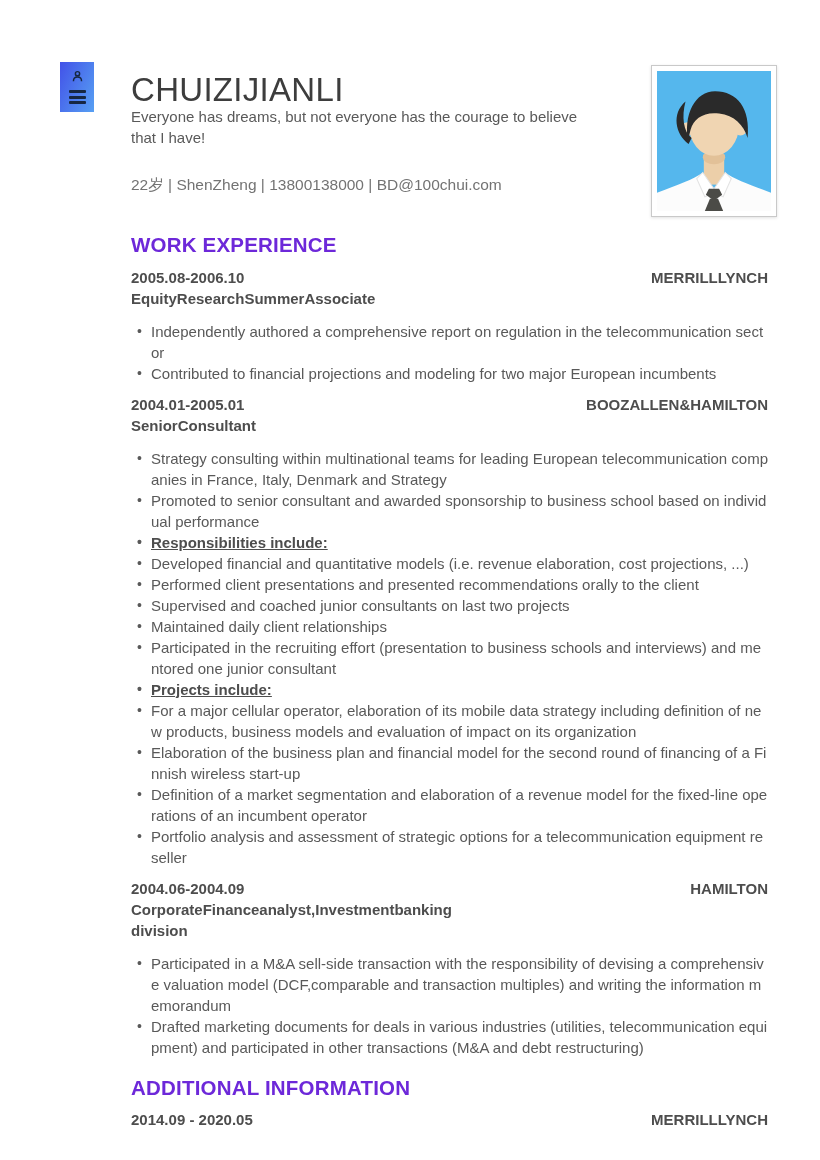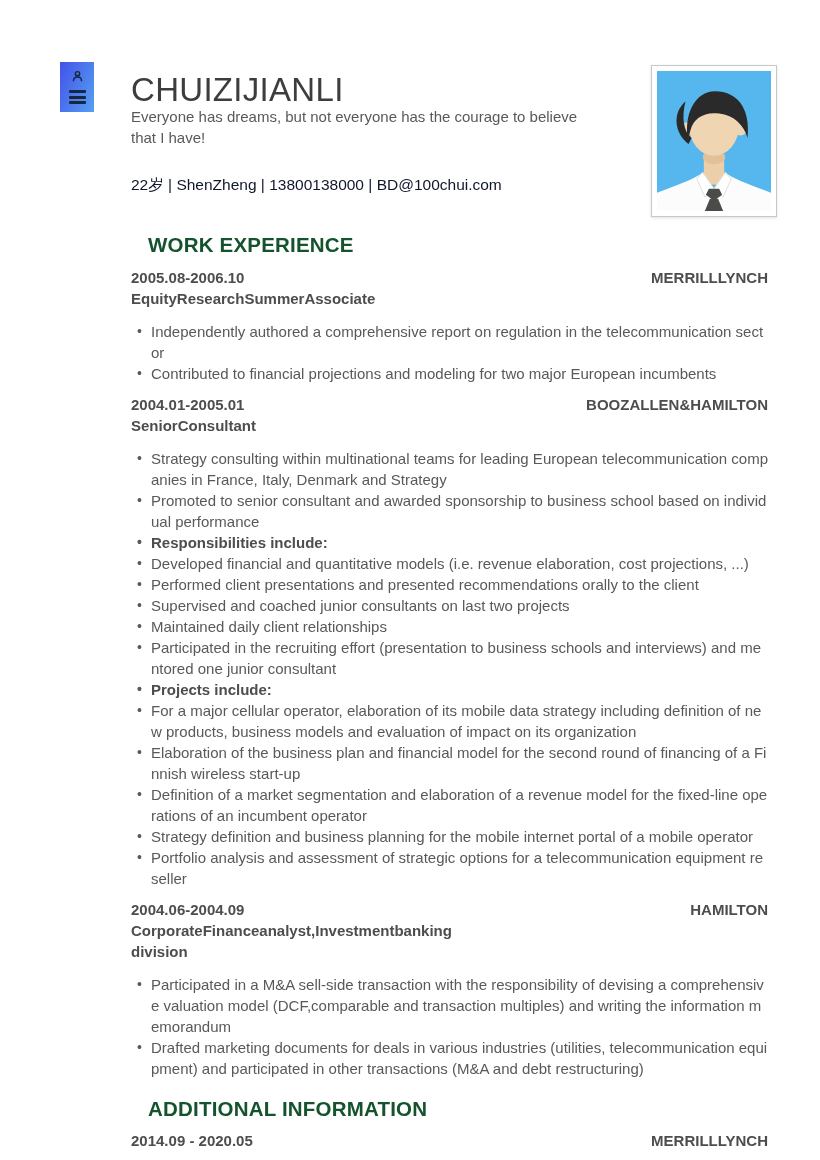--- a/index.html
+++ b/index.html
@@ -37,25 +37,25 @@
     position: absolute; left: 131px; top: 65px; width: 637px;
   }
   .page-title {
     font-size: 33px; font-weight: 400; color: #3d3d3d;
     letter-spacing: 0.3px; line-height: 1; margin-top: 8px;
   }
   .tagline {
     font-size: 15px; line-height: 21px;
     color: #595959; white-space: pre-line; max-width: 480px;
   }
-  .info-line { margin-top: 27px; font-size: 15.5px; color: #0f172a; }
+  .info-line { margin-top: 27px; font-size: 15.5px; color: #737373; }
   
   .section-heading {
-    font-size: 20.5px; font-weight: 700; color: #14532d;
-    letter-spacing: 0.2px; margin: 18px 0 10px 17px; line-height: 1.15;
+    font-size: 20.5px; font-weight: 700; color: #6d28d9;
+    letter-spacing: 0.2px; margin: 18px 0 10px 0; line-height: 1.15;
   }
   .section:first-of-type .section-heading { margin-top: 37px; }
   .entry { margin-top: 10px; }
   .entry-head {
     display: flex; justify-content: space-between; align-items: baseline;
     font-size: 15px; font-weight: 700; color: #4d4d4d; line-height: 21px;
   }
   .entry-title {
     font-size: 15px; font-weight: 700; color: #4d4d4d; line-height: 21px;
     white-space: pre-line; max-width: 420px;
@@ -65,21 +65,21 @@
   ul.bullets li {
     position: relative; padding-left: 20px;
     font-size: 15px; line-height: 21px; color: #595959;
     word-break: break-all;
   }
   ul.bullets li::before {
     content: "\2022";
     position: absolute; left: 6px; top: 0;
     font-size: 14px; color: #595959;
   }
-  ul.bullets li.bold { font-weight: 700; color: #4d4d4d; }
+  ul.bullets li.bold { font-weight: 700; color: #4d4d4d; text-decoration: underline; }
 </style>
 </head>
 <body>
 
 <button class="menu-btn">
   <span>
     <svg viewBox="0 0 16 16" width="13" height="13">
       <circle cx="8" cy="4.6" r="2.6" fill="none" stroke="#162742" stroke-width="1.8"></circle>
       <path d="M3,13.7 C3,10.3 5.2,8.7 8,8.7 C10.8,8.7 13,10.3 13,13.7" fill="none" stroke="#162742" stroke-width="1.8"></path>
     </svg>
@@ -184,23 +184,20 @@
   </li>
 
   <li>
     <span>Elaboration of the business plan and financial model for the second round of financing of a Finnish wireless start-up</span>
   </li>
 
   <li>
     <span>Definition of a market segmentation and elaboration of a revenue model for the fixed-line operations of an incumbent operator</span>
   </li>
 
-  <li>
-    <span>Strategy definition and business planning for the mobile internet portal of a mobile operator</span>
-  </li>
 
   <li>
     <span>Portfolio analysis and assessment of strategic options for a telecommunication equipment reseller</span>
   </li>
 </ul>
   </div>
 
   <div class="entry">
     <div class="entry-head">
       <span>2004.06-2004.09</span>

